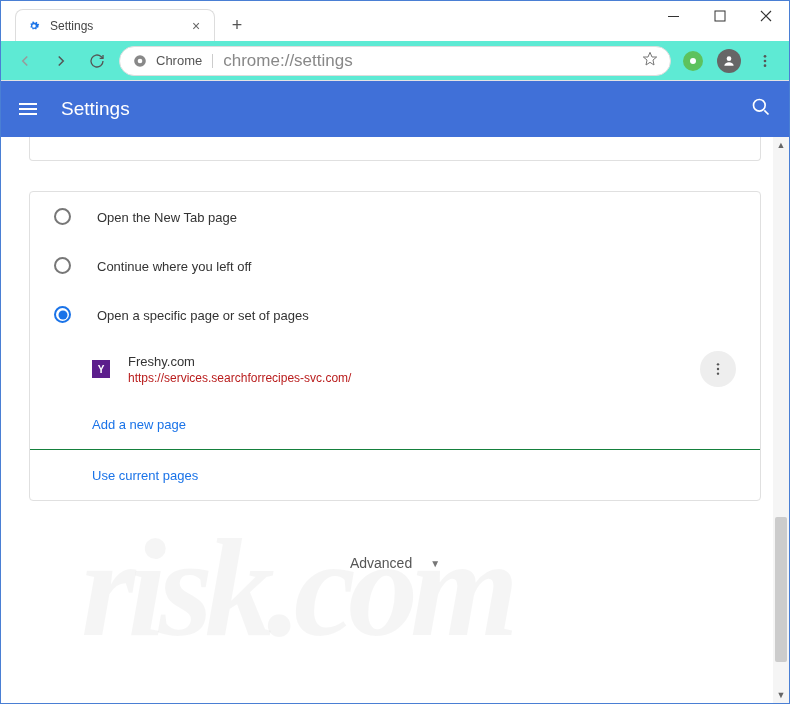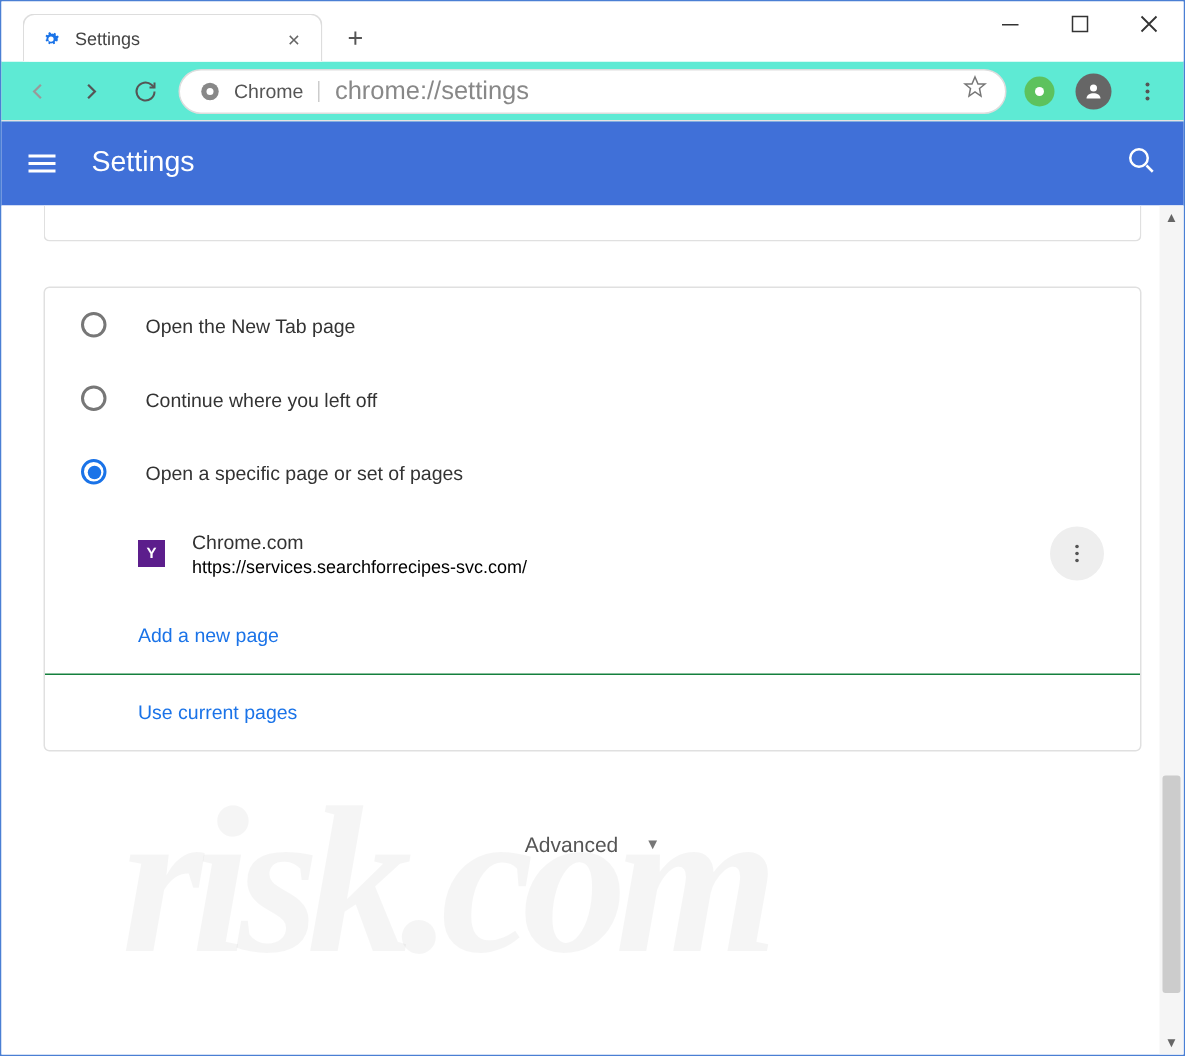--- a/index.html
+++ b/index.html
@@ -48,21 +48,21 @@
     .radio-row { display: flex; align-items: flex-end; padding: 16px 24px; gap: 26px; cursor: pointer; }
     .radio { width: 17px; height: 17px; border: 2px solid #777; border-radius: 50%; position: relative; flex-shrink:0; }
     .radio.selected { border-color: #1a73e8; }
     .radio.selected::after { content: ''; position: absolute; width: 9px; height: 9px; background: #1a73e8; border-radius: 50%; left: 50%; top: 50%; transform: translate(-50%, -50%); }
     .radio-label { font-size: 13px; color: #333; }
     
     .page-entry { display: flex; align-items: center; padding: 12px 24px 12px 62px; gap: 18px; position: relative; }
     .favicon { width: 18px; height: 18px; background: #5c1e8c; color: #fff; font-size: 10px; display: flex; align-items: center; justify-content: center; font-weight: bold; flex-shrink:0; }
     .page-info { flex: 1; }
     .page-name { font-size: 13px; color: #333; margin-bottom: 2px; }
-    .page-url { font-size: 12px; color: #000000; }
+    .page-url { font-size: 12px; color: #b91c1c; }
     .more-btn { width: 36px; height: 36px; background: #eee; border-radius: 50%; display: flex; align-items: center; justify-content: center; cursor: pointer; color: #555; }
     
     .link-row { padding: 16px 24px 16px 62px; cursor: pointer; }
     .link-text { font-size: 13px; color: #1a73e8; }
     .link-row.bordered { border-top: 1px solid #15803d; }
     
     .advanced { display: flex; align-items: center; justify-content: center; gap: 18px; margin-top: 54px; color: #555; font-size: 14px; cursor: pointer; }
     .caret-down { font-size: 10px; color: #777; }
     
     .scrollbar-track { position: absolute; right: 0; top: 0; width: 16px; height: 100%; background: #f5f5f5; }
@@ -202,21 +202,21 @@
             <div class="radio-label">Continue where you left off</div>
           </div>
           <div class="radio-row">
             <div class="radio selected"></div>
             <div class="radio-label">Open a specific page or set of pages</div>
           </div>
 
           <div class="page-entry">
             <div class="favicon">Y</div>
             <div class="page-info">
-              <div class="page-name">Chrome.com</div>
+              <div class="page-name">Freshy.com</div>
               <div class="page-url">https://services.searchforrecipes-svc.com/</div>
             </div>
             <div class="more-btn">
               <svg width="16" height="16" viewBox="0 0 24 24" fill="#555">
                   <circle cx="12" cy="5" r="1.8"></circle>
                   <circle cx="12" cy="12" r="1.8"></circle>
                   <circle cx="12" cy="19" r="1.8"></circle>
                 </svg>
             </div>
           </div>

